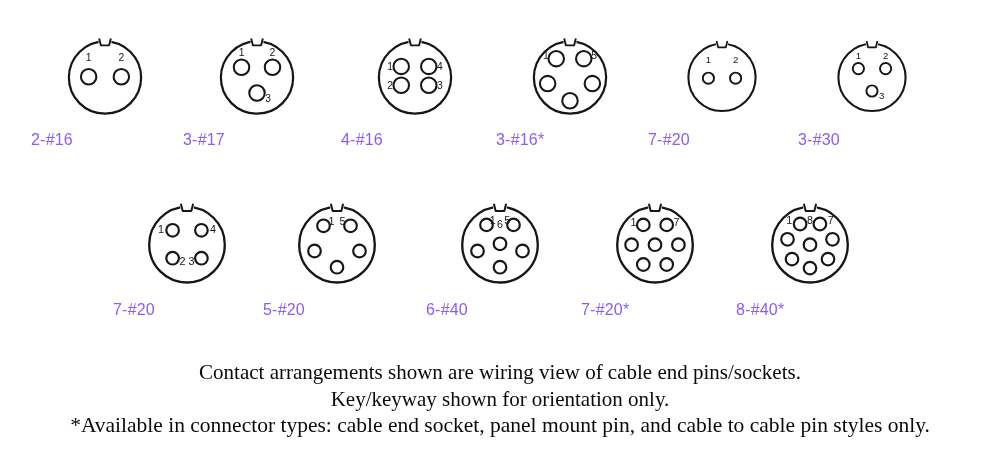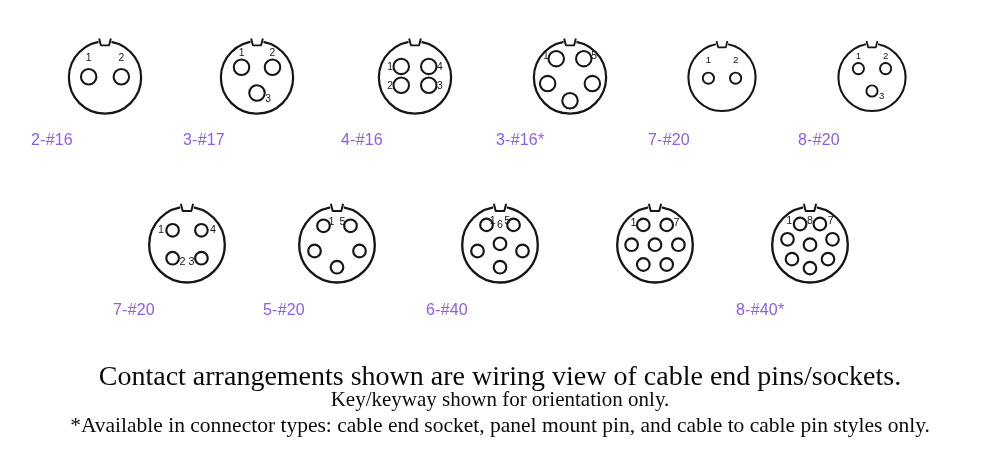--- a/index.html
+++ b/index.html
@@ -16,21 +16,21 @@
   }
   .caption{
     position:absolute;left:0;width:100%;text-align:center;
     font-family:"Liberation Serif",serif;color:#0a0a0a;white-space:nowrap;
   }
 </style>
 </head>
 <body>
 
 <div id="stage">
-  <div class="caption" style="top:360px;font-size:28px">Contact arrangements shown are wiring view of cable end pins/sockets.</div>
+  <div class="caption" style="top:360px;font-size:21px">Contact arrangements shown are wiring view of cable end pins/sockets.</div>
   <div class="caption" style="top:387px;font-size:21px">Key/keyway shown for orientation only.</div>
   <div class="caption" style="top:413px;font-size:21.5px">*Available in connector types: cable end socket, panel mount pin, and cable to cable pin styles only.</div>
 <div class="connector" style="left: 45px; top: 28px;">
       <svg viewBox="0 0 100 100" width="86" height="86" style="top: 4px;">
         <circle cx="50" cy="53" r="42" fill="#fff" stroke="#161616" stroke-width="2.6"></circle>
         <rect x="42.5" y="7.5" width="15" height="6" fill="#fff"></rect>
         <path d="M43.2 7.5 L45.2 15.5 L54.8 15.5 L56.8 7.5" fill="#fff" stroke="#161616" stroke-width="2.2" stroke-linejoin="round"></path>
         <circle cx="31" cy="52" r="9" fill="#fff" stroke="#161616" stroke-width="2.4"></circle>
         <circle cx="69" cy="52" r="9" fill="#fff" stroke="#161616" stroke-width="2.4"></circle>
         <text x="31" y="30" text-anchor="middle" dominant-baseline="central" font-size="12" fill="#161616">1</text>
@@ -100,21 +100,21 @@
         <circle cx="50" cy="53" r="42" fill="#fff" stroke="#161616" stroke-width="2.6"></circle>
         <rect x="42.5" y="7.5" width="15" height="6" fill="#fff"></rect>
         <path d="M43.2 7.5 L45.2 15.5 L54.8 15.5 L56.8 7.5" fill="#fff" stroke="#161616" stroke-width="2.2" stroke-linejoin="round"></path>
         <circle cx="33" cy="42" r="7" fill="#fff" stroke="#161616" stroke-width="2.4"></circle>
         <circle cx="67" cy="42" r="7" fill="#fff" stroke="#161616" stroke-width="2.4"></circle>
         <circle cx="50" cy="70" r="7" fill="#fff" stroke="#161616" stroke-width="2.4"></circle>
         <text x="33" y="25" text-anchor="middle" dominant-baseline="central" font-size="12" fill="#161616">1</text>
         <text x="67" y="25" text-anchor="middle" dominant-baseline="central" font-size="12" fill="#161616">2</text>
         <text x="62" y="76" text-anchor="middle" dominant-baseline="central" font-size="12" fill="#161616">3</text>
       </svg>
-      <div class="clabel" style="top: 103px;">8-#20</div>
+      <div class="clabel" style="top: 103px;">3-#30</div>
     </div>
     <div class="connector" style="left: 127px; top: 195px;">
       <svg viewBox="0 0 100 100" width="90" height="90" style="top: 2px;">
         <circle cx="50" cy="53" r="42" fill="#fff" stroke="#161616" stroke-width="2.6"></circle>
         <rect x="42.5" y="7.5" width="15" height="6" fill="#fff"></rect>
         <path d="M43.2 7.5 L45.2 15.5 L54.8 15.5 L56.8 7.5" fill="#fff" stroke="#161616" stroke-width="2.2" stroke-linejoin="round"></path>
         <circle cx="34" cy="37" r="7" fill="#fff" stroke="#161616" stroke-width="2.4"></circle>
         <circle cx="66" cy="37" r="7" fill="#fff" stroke="#161616" stroke-width="2.4"></circle>
         <circle cx="34" cy="68" r="7" fill="#fff" stroke="#161616" stroke-width="2.4"></circle>
         <circle cx="66" cy="68" r="7" fill="#fff" stroke="#161616" stroke-width="2.4"></circle>
@@ -165,20 +165,21 @@
         <circle cx="37" cy="31" r="7" fill="#fff" stroke="#161616" stroke-width="2.4"></circle>
         <circle cx="63" cy="31" r="7" fill="#fff" stroke="#161616" stroke-width="2.4"></circle>
         <circle cx="24" cy="53" r="7" fill="#fff" stroke="#161616" stroke-width="2.4"></circle>
         <circle cx="76" cy="53" r="7" fill="#fff" stroke="#161616" stroke-width="2.4"></circle>
         <circle cx="37" cy="75" r="7" fill="#fff" stroke="#161616" stroke-width="2.4"></circle>
         <circle cx="63" cy="75" r="7" fill="#fff" stroke="#161616" stroke-width="2.4"></circle>
         <circle cx="50" cy="53" r="7" fill="#fff" stroke="#161616" stroke-width="2.4"></circle>
         <text x="26" y="28" text-anchor="middle" dominant-baseline="central" font-size="12" fill="#161616">1</text>
         <text x="74" y="28" text-anchor="middle" dominant-baseline="central" font-size="12" fill="#161616">7</text>
       </svg>
+      <div class="clabel" style="top: 106px;">7-#20*</div>
     </div>
     <div class="connector" style="left: 750px; top: 195px;">
       <svg viewBox="0 0 100 100" width="90" height="90" style="top: 2px;">
         <circle cx="50" cy="53" r="42" fill="#fff" stroke="#161616" stroke-width="2.6"></circle>
         <rect x="42.5" y="7.5" width="15" height="6" fill="#fff"></rect>
         <path d="M43.2 7.5 L45.2 15.5 L54.8 15.5 L56.8 7.5" fill="#fff" stroke="#161616" stroke-width="2.2" stroke-linejoin="round"></path>
         <circle cx="39" cy="30" r="7" fill="#fff" stroke="#161616" stroke-width="2.4"></circle>
         <circle cx="61" cy="30" r="7" fill="#fff" stroke="#161616" stroke-width="2.4"></circle>
         <circle cx="25" cy="47" r="7" fill="#fff" stroke="#161616" stroke-width="2.4"></circle>
         <circle cx="75" cy="47" r="7" fill="#fff" stroke="#161616" stroke-width="2.4"></circle>

